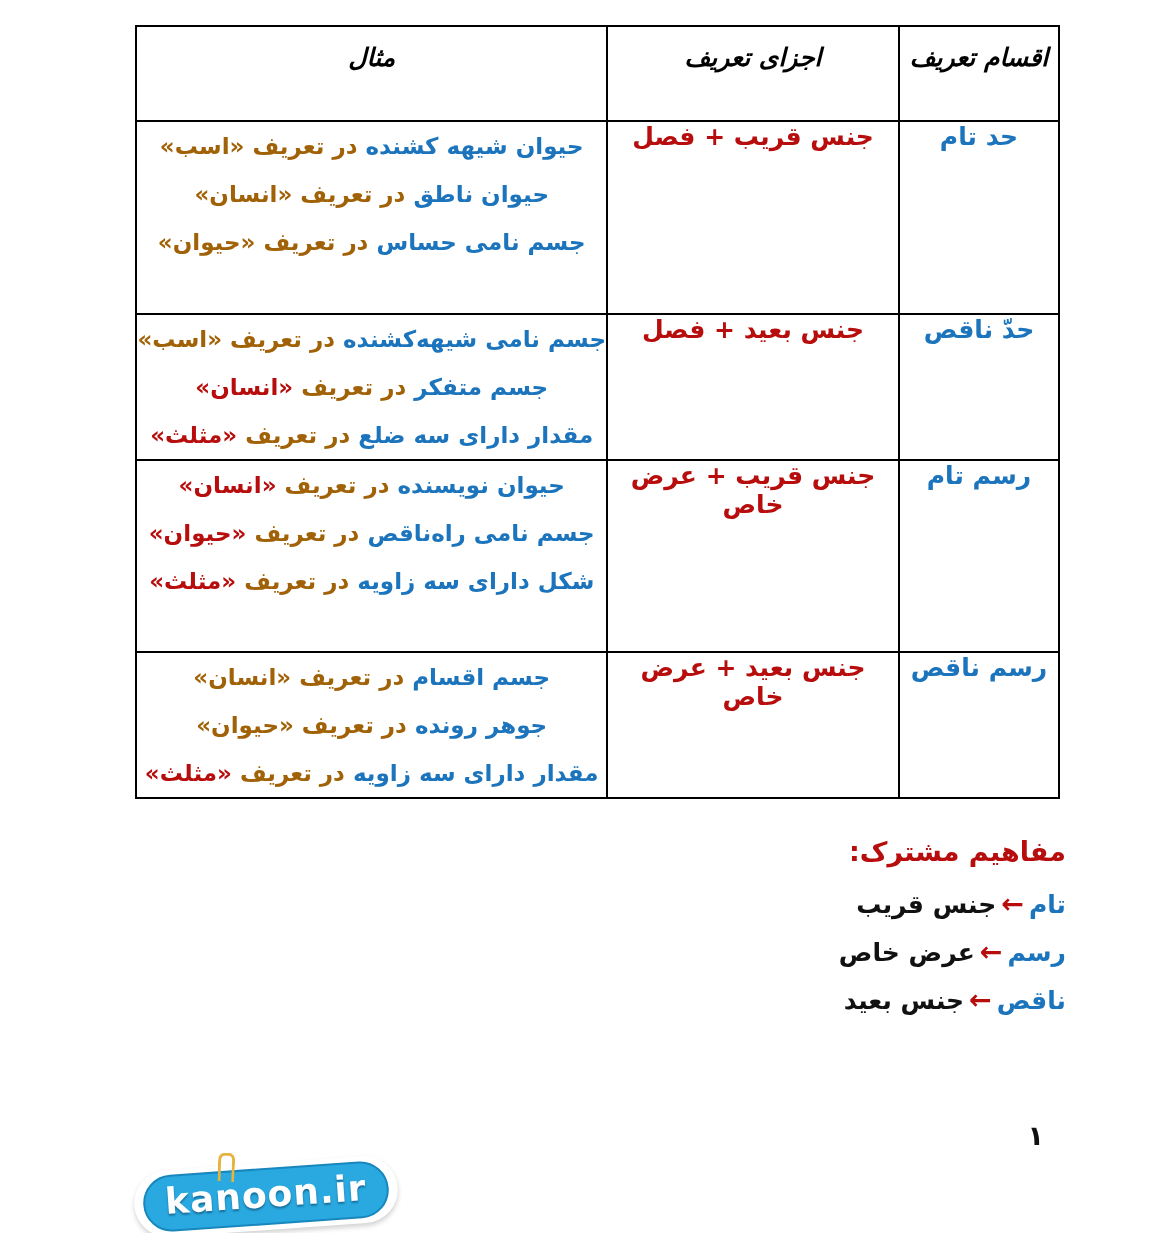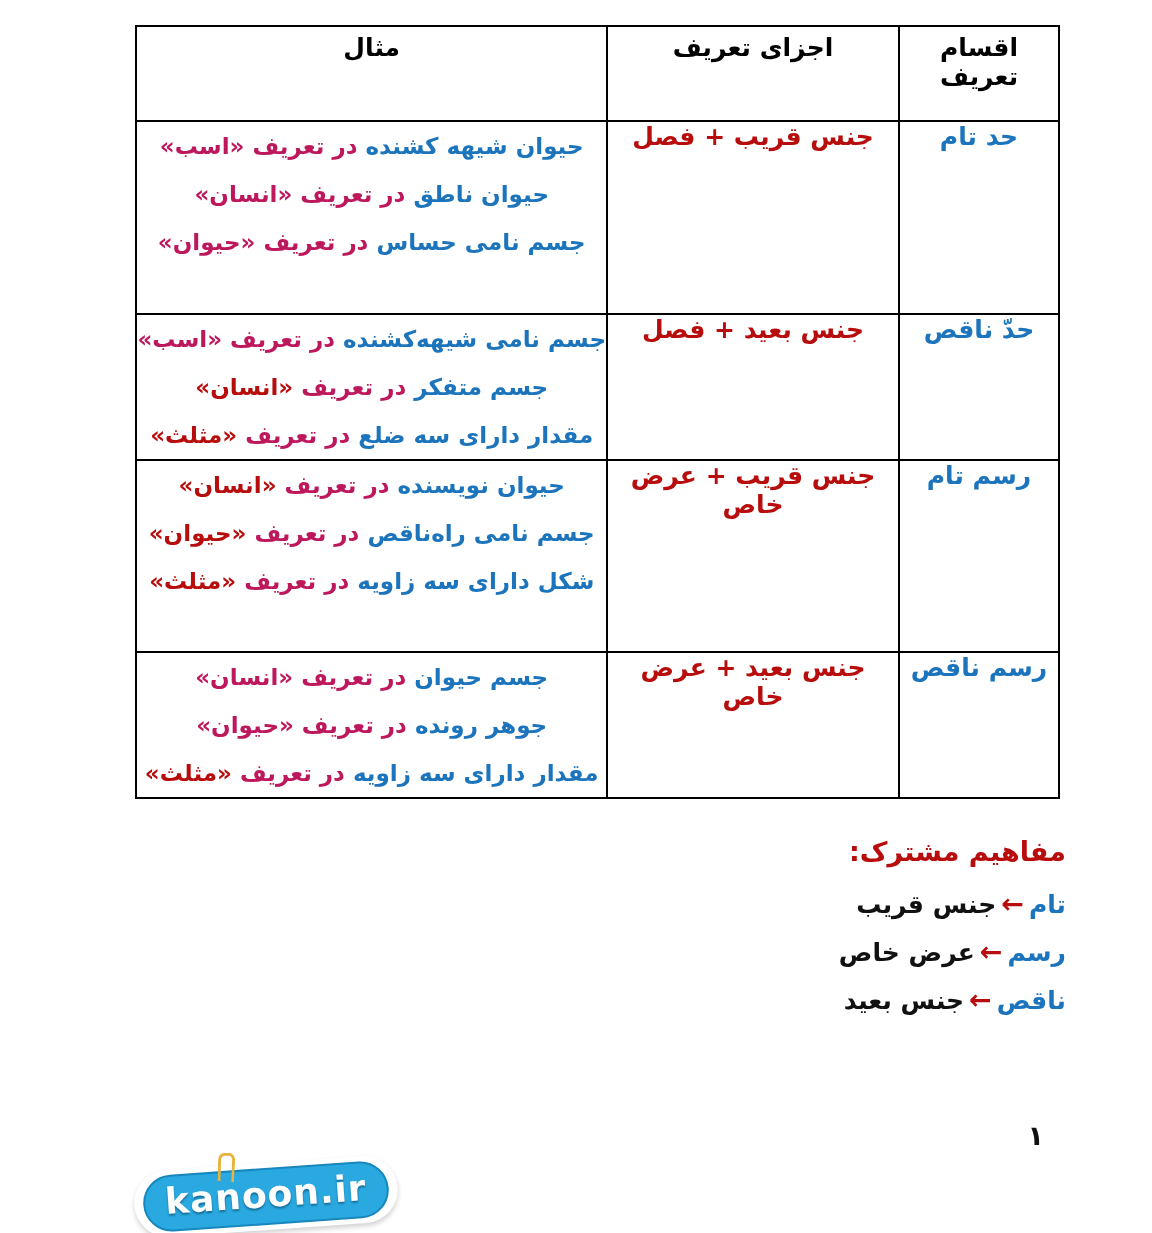--- a/index.html
+++ b/index.html
@@ -25,43 +25,43 @@
     vertical-align:top;
     text-align:center;
     padding:0;
   }
   tr.hdr{height:95px;}
   tr.r1{height:193px;}
   tr.r2{height:142px;}
   tr.r3{height:192px;}
   tr.r4{height:143px;}
   .def-table th{
-    padding-top:6px;
-    font-size:25px;font-weight:bold;color:#000000;
+    padding-top:16px;
+    font-size:25px;font-weight:bold;color:#000000;font-style:italic;
   }
   .type-cell{
     padding-top:18px;
     font-size:25px;font-weight:bold;
     color:var(--blue,#1b74bc);
   }
   .comp-cell{
     padding-top:58px;
     font-size:25px;font-weight:bold;
     color:var(--red,#b80d0d);
     margin-left:40px;
   }
   .ex-cell{
     padding:2px 8px 0 8px;
     font-size:23px;font-weight:bold;
     line-height:48px;
     color:#1a1a1a;
   }
   .ex-line{white-space:nowrap;}
   .seg-blue{color:var(--blue,#1b74bc);}
-  .seg-black{color:#be185d;}
+  .seg-black{color:#a16207;}
   .seg-red{color:var(--red,#b80d0d);}
   
   .notes{
     position:absolute;top:832px;right:86px;
     text-align:right;font-weight:bold;direction:rtl;
   }
   .notes-title{
     color:var(--red,#b80d0d);
     font-size:27px;line-height:40px;margin-bottom:8px;
   }
@@ -160,21 +160,21 @@
         <div class="ex-line"><span class="seg-blue">حیوان نویسنده</span><span class="seg-black"> در تعریف </span><span class="seg-red">«انسان»</span></div>
         <div class="ex-line"><span class="seg-blue">جسم نامی راه‌ناقص</span><span class="seg-black"> در تعریف </span><span class="seg-red">«حیوان»</span></div>
         <div class="ex-line"><span class="seg-blue">شکل دارای سه زاویه</span><span class="seg-black"> در تعریف </span><span class="seg-red">«مثلث»</span></div>
       </td>
     </tr>
 
     <tr class="r4">
       <td class="type-cell">رسم ناقص</td>
       <td class="comp-cell">جنس بعید + عرض خاص</td>
       <td class="ex-cell">
-        <div class="ex-line"><span class="seg-blue">جسم حیوان</span><span class="seg-black"> در تعریف «انسان»</span><span class="seg-red"></span></div>
+        <div class="ex-line"><span class="seg-blue">جسم اقسام</span><span class="seg-black"> در تعریف «انسان»</span><span class="seg-red"></span></div>
         <div class="ex-line"><span class="seg-blue">جوهر رونده</span><span class="seg-black"> در تعریف «حیوان»</span><span class="seg-red"></span></div>
         <div class="ex-line"><span class="seg-blue">مقدار دارای سه زاویه</span><span class="seg-black"> در تعریف </span><span class="seg-red">«مثلث»</span></div>
       </td>
     </tr>
   </tbody>
     </table>
 
   <div class="notes">
     <div class="notes-title">مفاهیم مشترک:</div>
     <div class="note-item"><span class="note-term">تام</span><span class="note-arrow">←</span><span class="note-value">جنس قریب</span></div>

